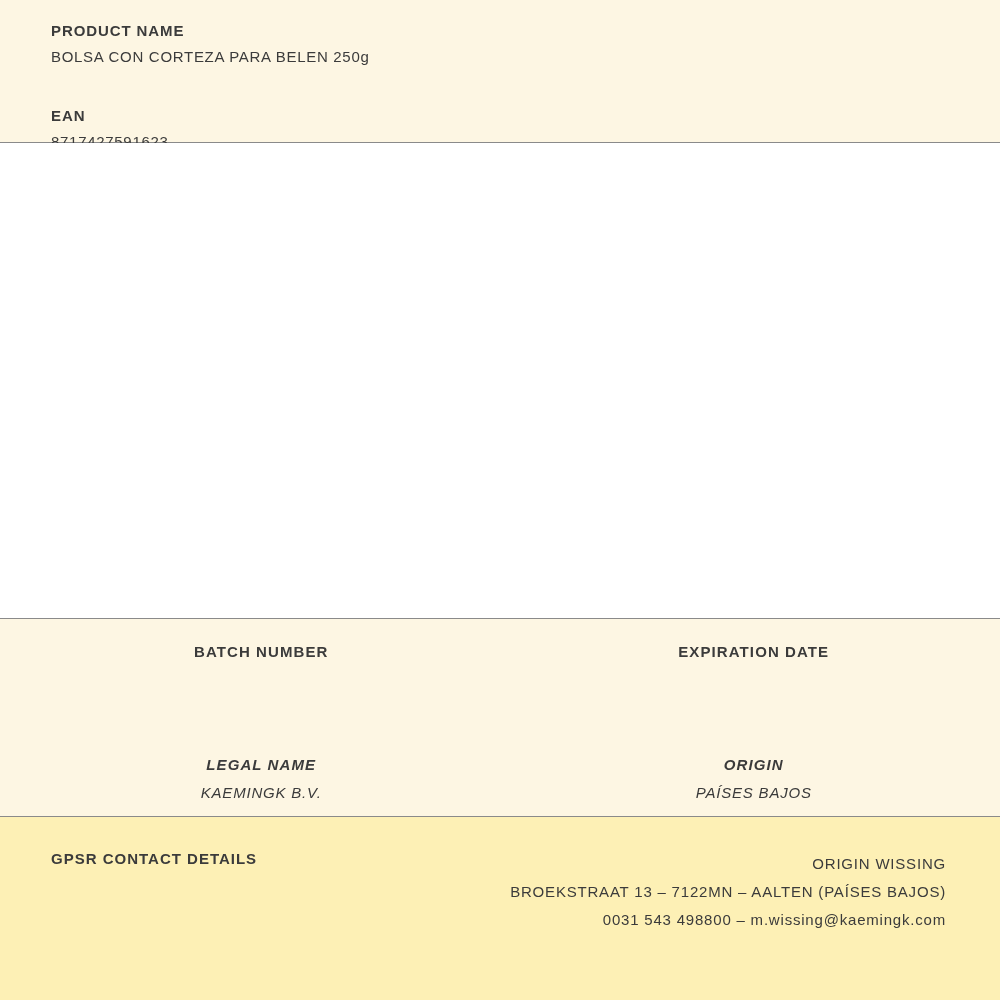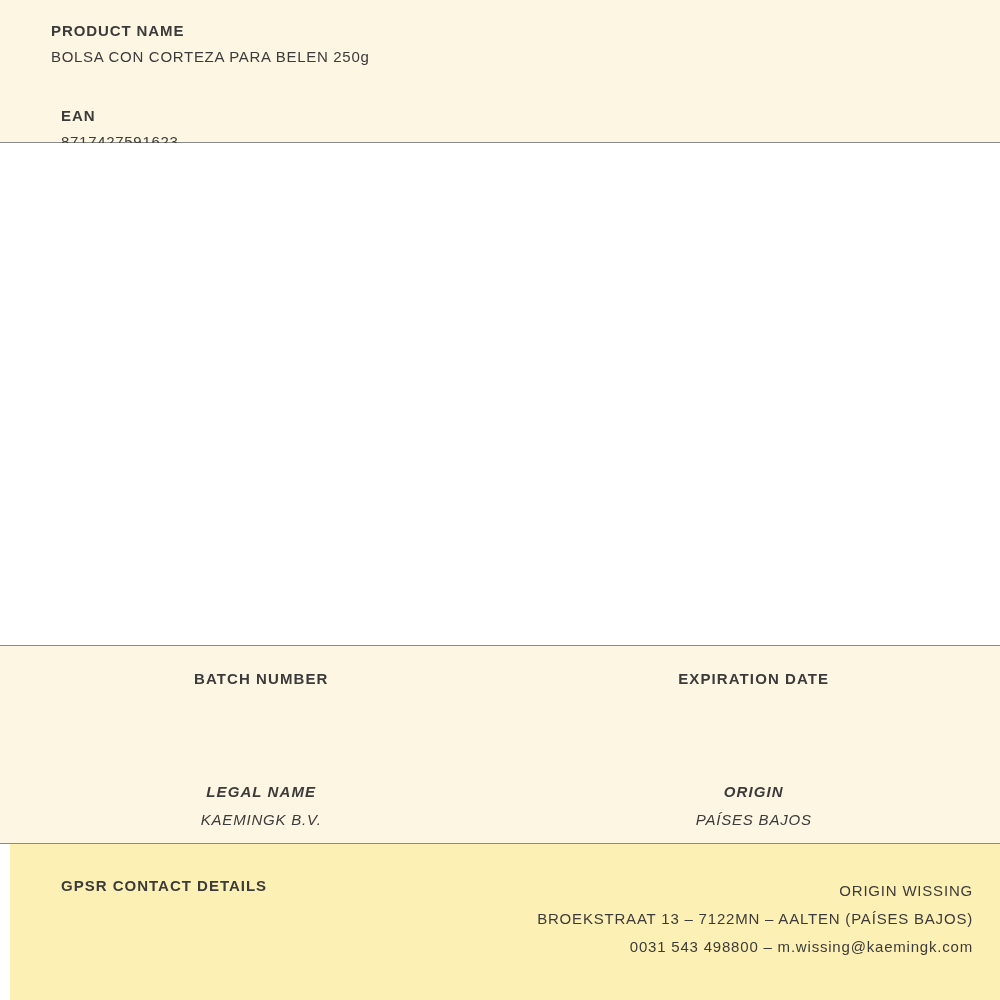--- a/index.html
+++ b/index.html
@@ -40,21 +40,20 @@
   }
   .field-value {
     font-size: 15px;
     letter-spacing: 0.7px;
     color: #3b3b3b;
     margin: 0;
     font-weight: normal;
   }
   .field-group + .field-group {
     margin-top: 42px;
-    margin-left: 10px;
   }
 
   
   .image-area {
     flex: 1 1 auto;
     background: #ffffff;
     border-bottom: 1px solid #8a8a8a;
   }
 
   
@@ -89,27 +88,26 @@
     font-size: 15px;
     letter-spacing: 0.8px;
     color: #3b3b3b;
     margin: 11px 0 0 0;
     min-height: 17px;
   }
 
   
   .footer {
     background: #fdf0b5;
-    height: 156px;
+    height: 183px;
     box-sizing: border-box;
-    padding: 33px 27px 0 51px;
+    padding: 33px 54px 0 51px;
     display: flex;
     justify-content: space-between;
     align-items: flex-start;
-    margin-left: 10px;
   }
   .footer-title {
     font-size: 15px;
     font-weight: bold;
     letter-spacing: 1.0px;
     color: #3b3b3b;
     text-transform: uppercase;
     margin: 0;
     white-space: nowrap;
   }

